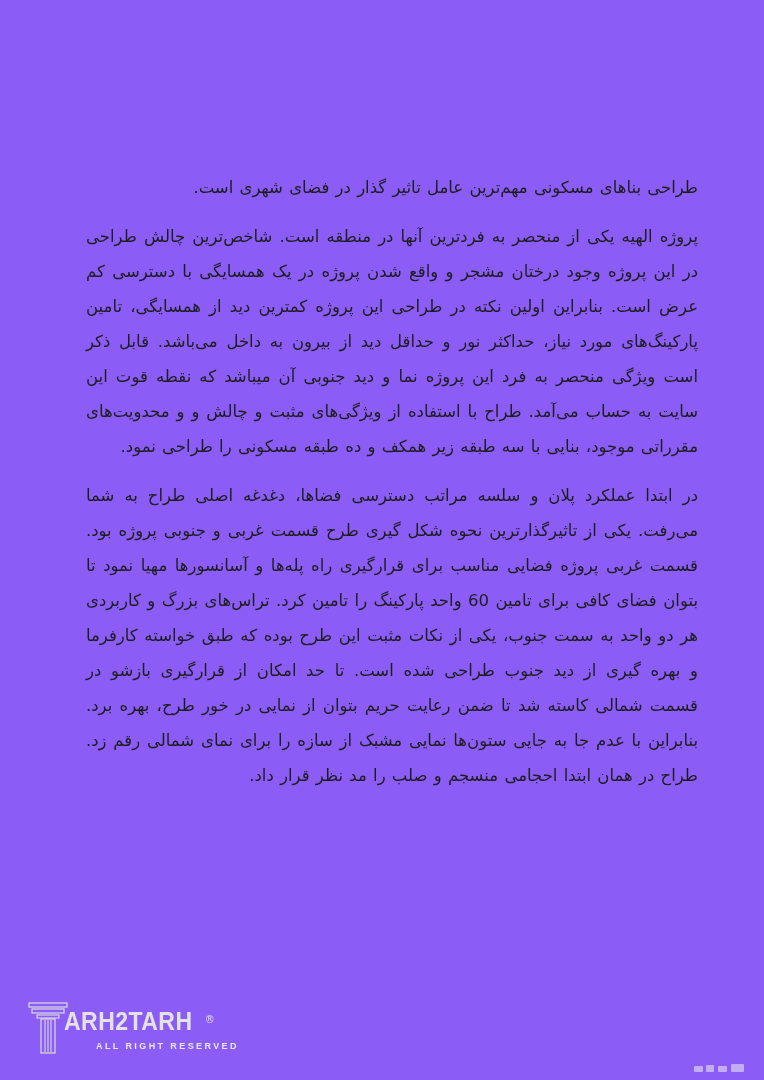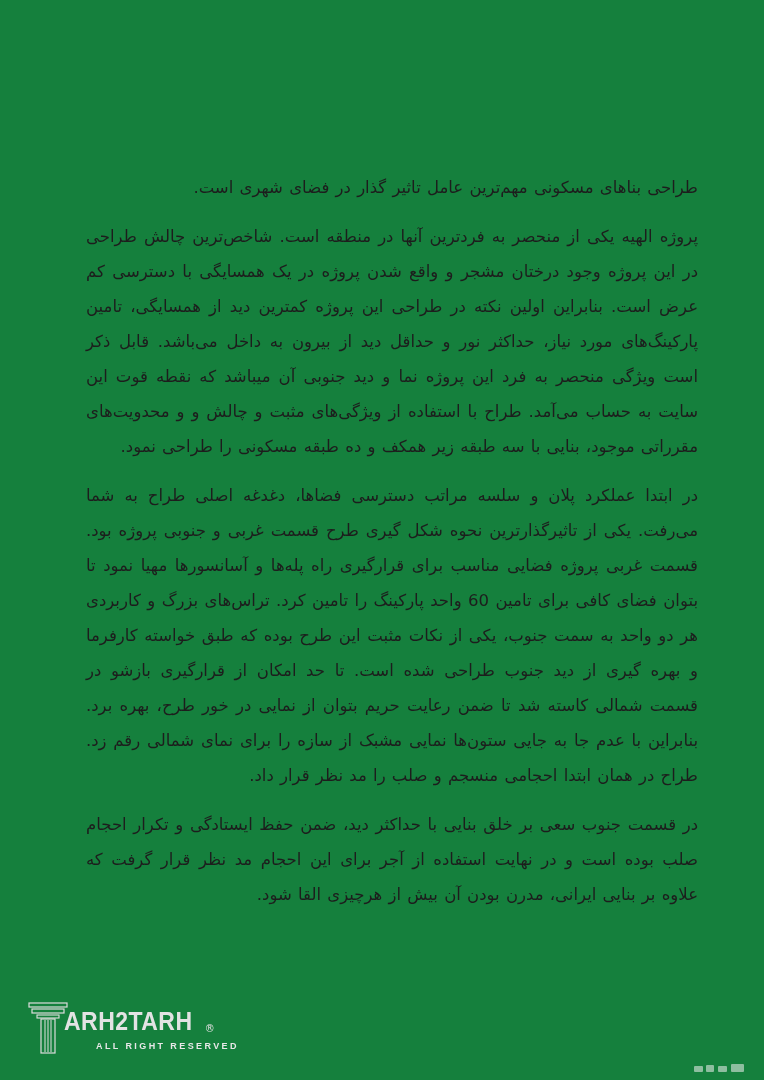--- a/index.html
+++ b/index.html
@@ -6,21 +6,21 @@
   html, body { width: 764px; height: 1080px; }
   body {
     background: #ffffff;
     font-family: "DejaVu Sans", sans-serif;
     overflow: hidden;
     position: relative;
   }
   .page {
     position: absolute;
     inset: 0;
-    background: #15803d;
+    background: #8b5cf6;
   }
   .text-block {
     position: absolute;
     top: 170px;
     right: 66px;
     left: 86px;
     direction: rtl;
     text-align: justify;
     text-align-last: right;
     color: #1d1d1d;
@@ -45,21 +45,21 @@
     width: 40px;
     height: 52px;
     flex: 0 0 auto;
   }
   .logo-text {
     margin-left: -4px;
     padding-bottom: 1px;
   }
   .brand-row {
     display: flex;
-    align-items: flex-end;
+    align-items: center;
     line-height: 1;
   }
   .brand-name {
     font-family: "Liberation Sans", sans-serif;
     font-weight: 700;
     font-size: 25px;
     letter-spacing: 0.5px;
     color: #e3e3e3;
     transform: scaleX(0.92);
     transform-origin: left center;
@@ -103,21 +103,20 @@
 </style>
 </head>
 <body>
 
 <div class="page">
 
   <main class="text-block" dir="rtl" lang="fa">
     <p>طراحی بناهای مسکونی مهم‌ترین عامل تاثیر گذار در فضای شهری است.</p>
     <p>پروژه الهیه یکی از منحصر به فردترین آنها در منطقه است. شاخص‌ترین چالش طراحی در این پروژه وجود درختان مشجر و واقع شدن پروژه در یک همسایگی با دسترسی کم عرض است. بنابراین اولین نکته در طراحی این پروژه کمترین دید از همسایگی، تامین پارکینگ‌های مورد نیاز، حداکثر نور و حداقل دید از بیرون به داخل می‌باشد. قابل ذکر است ویژگی منحصر به فرد این پروژه نما و دید جنوبی آن میباشد که نقطه قوت این سایت به حساب می‌آمد. طراح با استفاده از ویژگی‌های مثبت و چالش و و محدویت‌های مقرراتی موجود، بنایی با سه طبقه زیر همکف و ده طبقه مسکونی را طراحی نمود.</p>
     <p>در ابتدا عملکرد پلان و سلسه مراتب دسترسی فضاها، دغدغه اصلی طراح به شما می‌رفت. یکی از تاثیرگذارترین نحوه شکل گیری طرح قسمت غربی و جنوبی پروژه بود. قسمت غربی پروژه فضایی مناسب برای قرارگیری راه پله‌ها و آسانسورها مهیا نمود تا بتوان فضای کافی برای تامین 60 واحد پارکینگ را تامین کرد. تراس‌های بزرگ و کاربردی هر دو واحد به سمت جنوب، یکی از نکات مثبت این طرح بوده که طبق خواسته کارفرما و بهره گیری از دید جنوب طراحی شده است. تا حد امکان از قرارگیری بازشو در قسمت شمالی کاسته شد تا ضمن رعایت حریم بتوان از نمایی در خور طرح، بهره برد. بنابراین با عدم جا به جایی ستون‌ها نمایی مشبک از سازه را برای نمای شمالی رقم زد. طراح در همان ابتدا احجامی منسجم و صلب را مد نظر قرار داد.</p>
-    <p>در قسمت جنوب سعی بر خلق بنایی با حداکثر دید، ضمن حفظ ایستادگی و تکرار احجام صلب بوده است و در نهایت استفاده از آجر برای این احجام مد نظر قرار گرفت که علاوه بر بنایی ایرانی، مدرن بودن آن بیش از هرچیزی القا شود.</p>
   </main>
 
   <footer>
 
     <div class="footer-logo">
       <span class="column-icon-wrap">
         <svg width="40" height="52" viewBox="0 0 40 52" aria-hidden="true">
 
           <rect x="1" y="1" width="38" height="4" fill="none" stroke="#dddddd" stroke-width="1.2"></rect>
           <rect x="4" y="7" width="32" height="4" fill="none" stroke="#dddddd" stroke-width="1.2"></rect>

